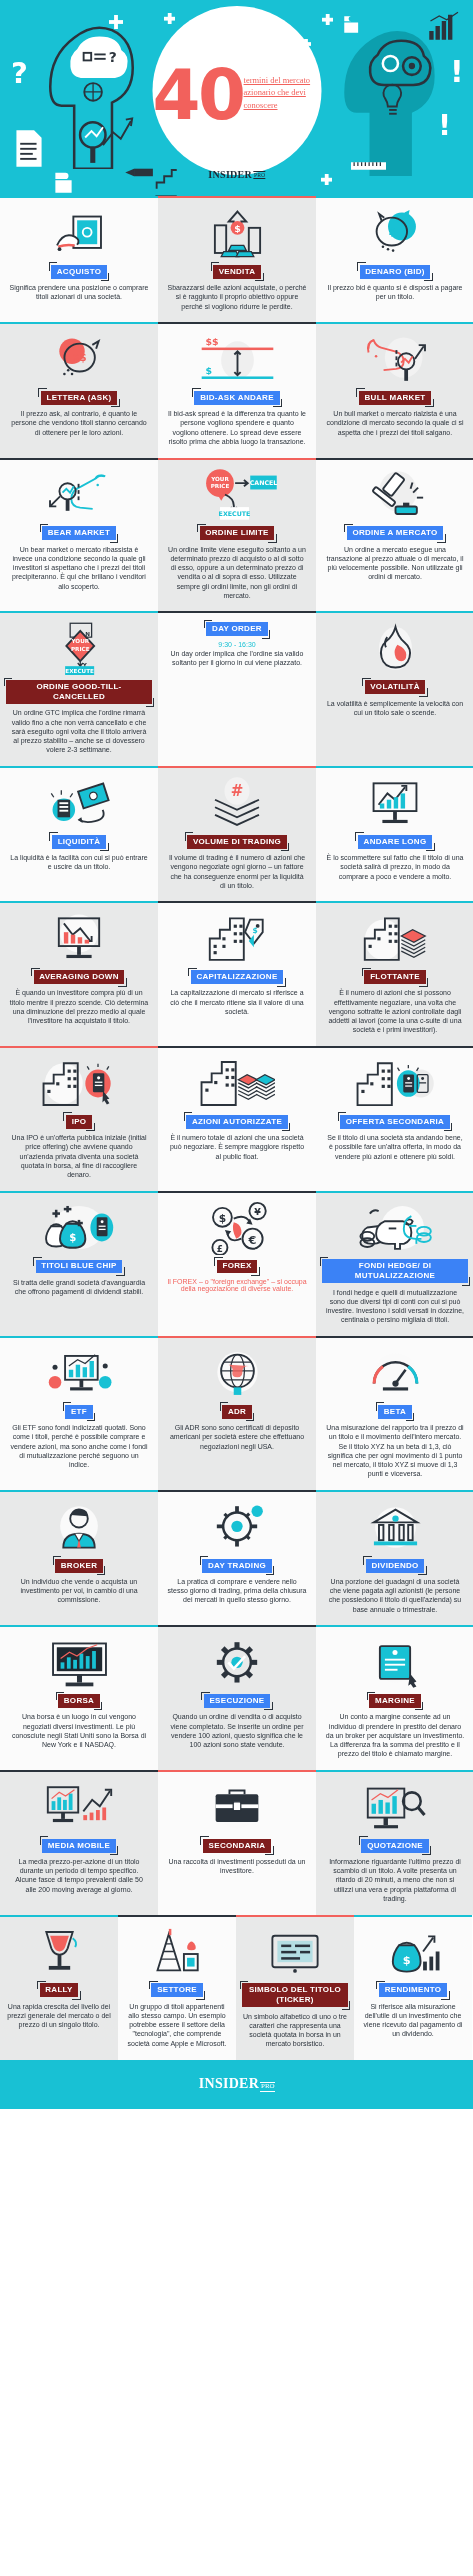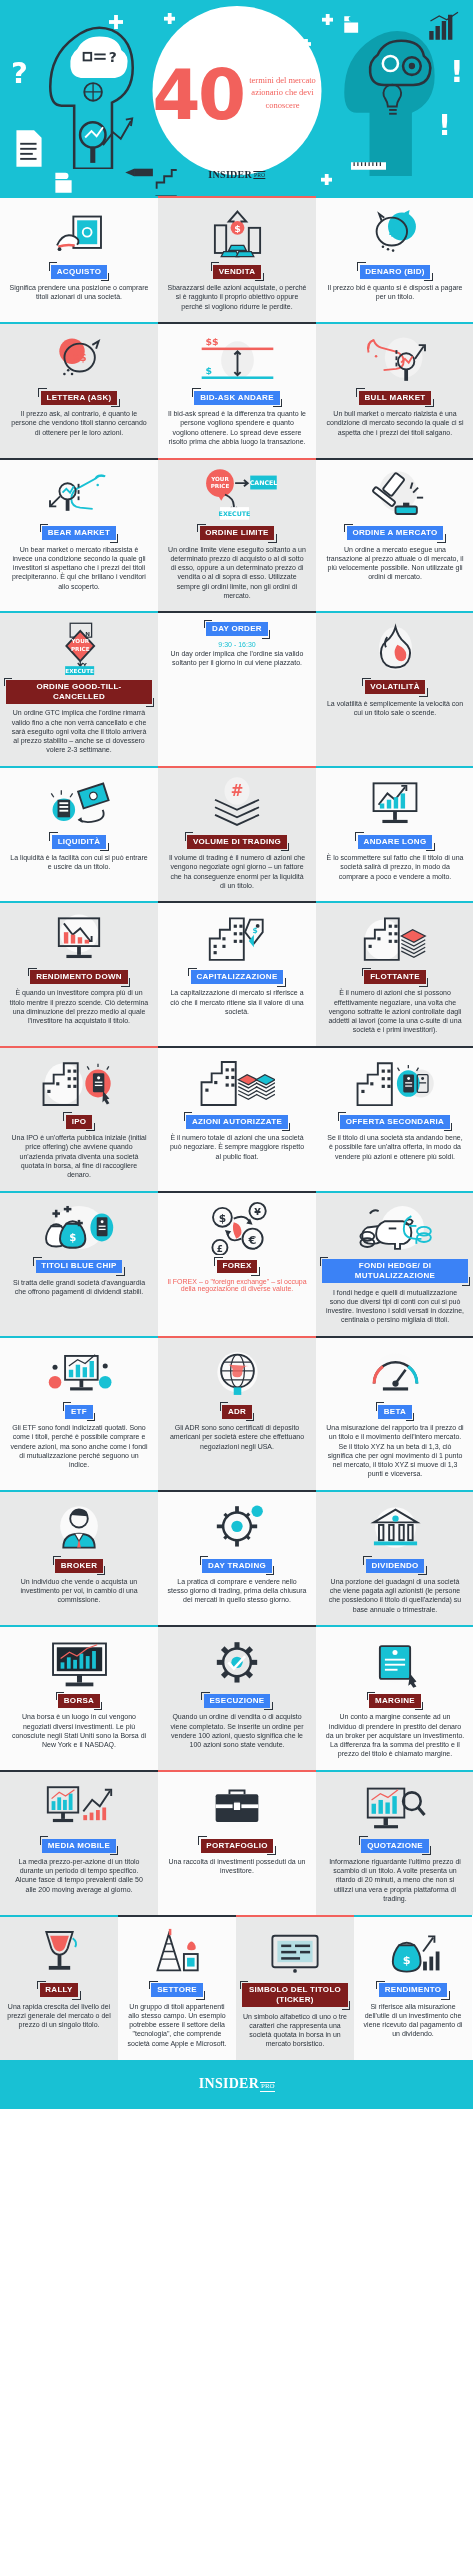--- a/index.html
+++ b/index.html
@@ -55,23 +55,24 @@
     line-height: 0.88;
     color: #f2615c;
     letter-spacing: -2.5px;
     margin-top: 10px;
   }
   .subtitle {
     font-family: "Liberation Serif", serif;
     color: #f2615c;
     font-size: 8.5px;
     line-height: 1.5;
-    text-align: center;
+    text-align: left;
     margin-top: 4px;
     width: 114px;
+    text-decoration: underline;
   }
   .insider-logo {
     position: absolute;
     left: 50%;
     bottom: 16px;
     transform: translateX(-50%);
     z-index: 8;
     display: flex;
     align-items: flex-end;
     gap: 1.3px;
@@ -580,21 +581,21 @@
             <g fill="#f2615c">
               <rect x="22" y="30" width="7" height="18"></rect>
               <rect x="33" y="34" width="7" height="14"></rect>
               <rect x="44" y="38" width="7" height="10"></rect>
               <rect x="55" y="42" width="7" height="6"></rect>
             </g>
             <rect x="43" y="52" width="6" height="14" fill="#2b333c"></rect>
             <rect x="26" y="66" width="40" height="5" fill="#2b333c"></rect>
           </svg>
         </div>
-        <div class="term-wrap"><span class="term red">RENDIMENTO DOWN</span></div>
+        <div class="term-wrap"><span class="term red">AVERAGING DOWN</span></div>
         <div class="desc">È quando un investitore compra più di un titolo mentre il prezzo scende. Ciò determina una diminuzione del prezzo medio al quale l'investitore ha acquistato il titolo.</div>
       </div>
       <div class="card topaccent-dark">
         <div class="icon-box">
           <svg width="63" height="51" viewBox="0 0 100 80">
             <path d="M6 74 V40 h16 V26 h16 V8 h22 v66 z" fill="none" stroke="#2b333c" stroke-width="3"></path>
             <g fill="#2b333c">
               <rect x="44" y="18" width="5" height="5"></rect>
               <rect x="53" y="18" width="5" height="5"></rect>
               <rect x="44" y="30" width="5" height="5"></rect>
@@ -1025,21 +1026,21 @@
       <div class="card topaccent-red">
         <div class="icon-box">
           <svg width="58" height="49" viewBox="0 0 92 78">
             <ellipse cx="46" cy="42" rx="30" ry="30" fill="#fafafa"></ellipse>
             <path d="M34 18 v-6 h24 v6" fill="none" stroke="#2b333c" stroke-width="3"></path>
             <rect x="12" y="18" width="68" height="44" rx="3" fill="#2b333c"></rect>
             <rect x="12" y="34" width="68" height="6" fill="#fff"></rect>
             <rect x="40" y="30" width="12" height="14" rx="2" fill="#fff" stroke="#2b333c" stroke-width="2"></rect>
           </svg>
         </div>
-        <div class="term-wrap"><span class="term red">PORTAFOGLIO</span></div>
+        <div class="term-wrap"><span class="term red">SECONDARIA</span></div>
         <div class="desc">Una raccolta di investimenti posseduti da un investitore.</div>
       </div>
       <div class="card shade topaccent-teal">
         <div class="icon-box">
           <svg width="63" height="51" viewBox="0 0 100 80">
             <rect x="6" y="10" width="58" height="46" fill="none" stroke="#2b333c" stroke-width="3"></rect>
             <g fill="#18c1d4">
               <rect x="12" y="34" width="7" height="16"></rect>
               <rect x="23" y="28" width="7" height="22"></rect>
               <rect x="34" y="32" width="7" height="18"></rect>

